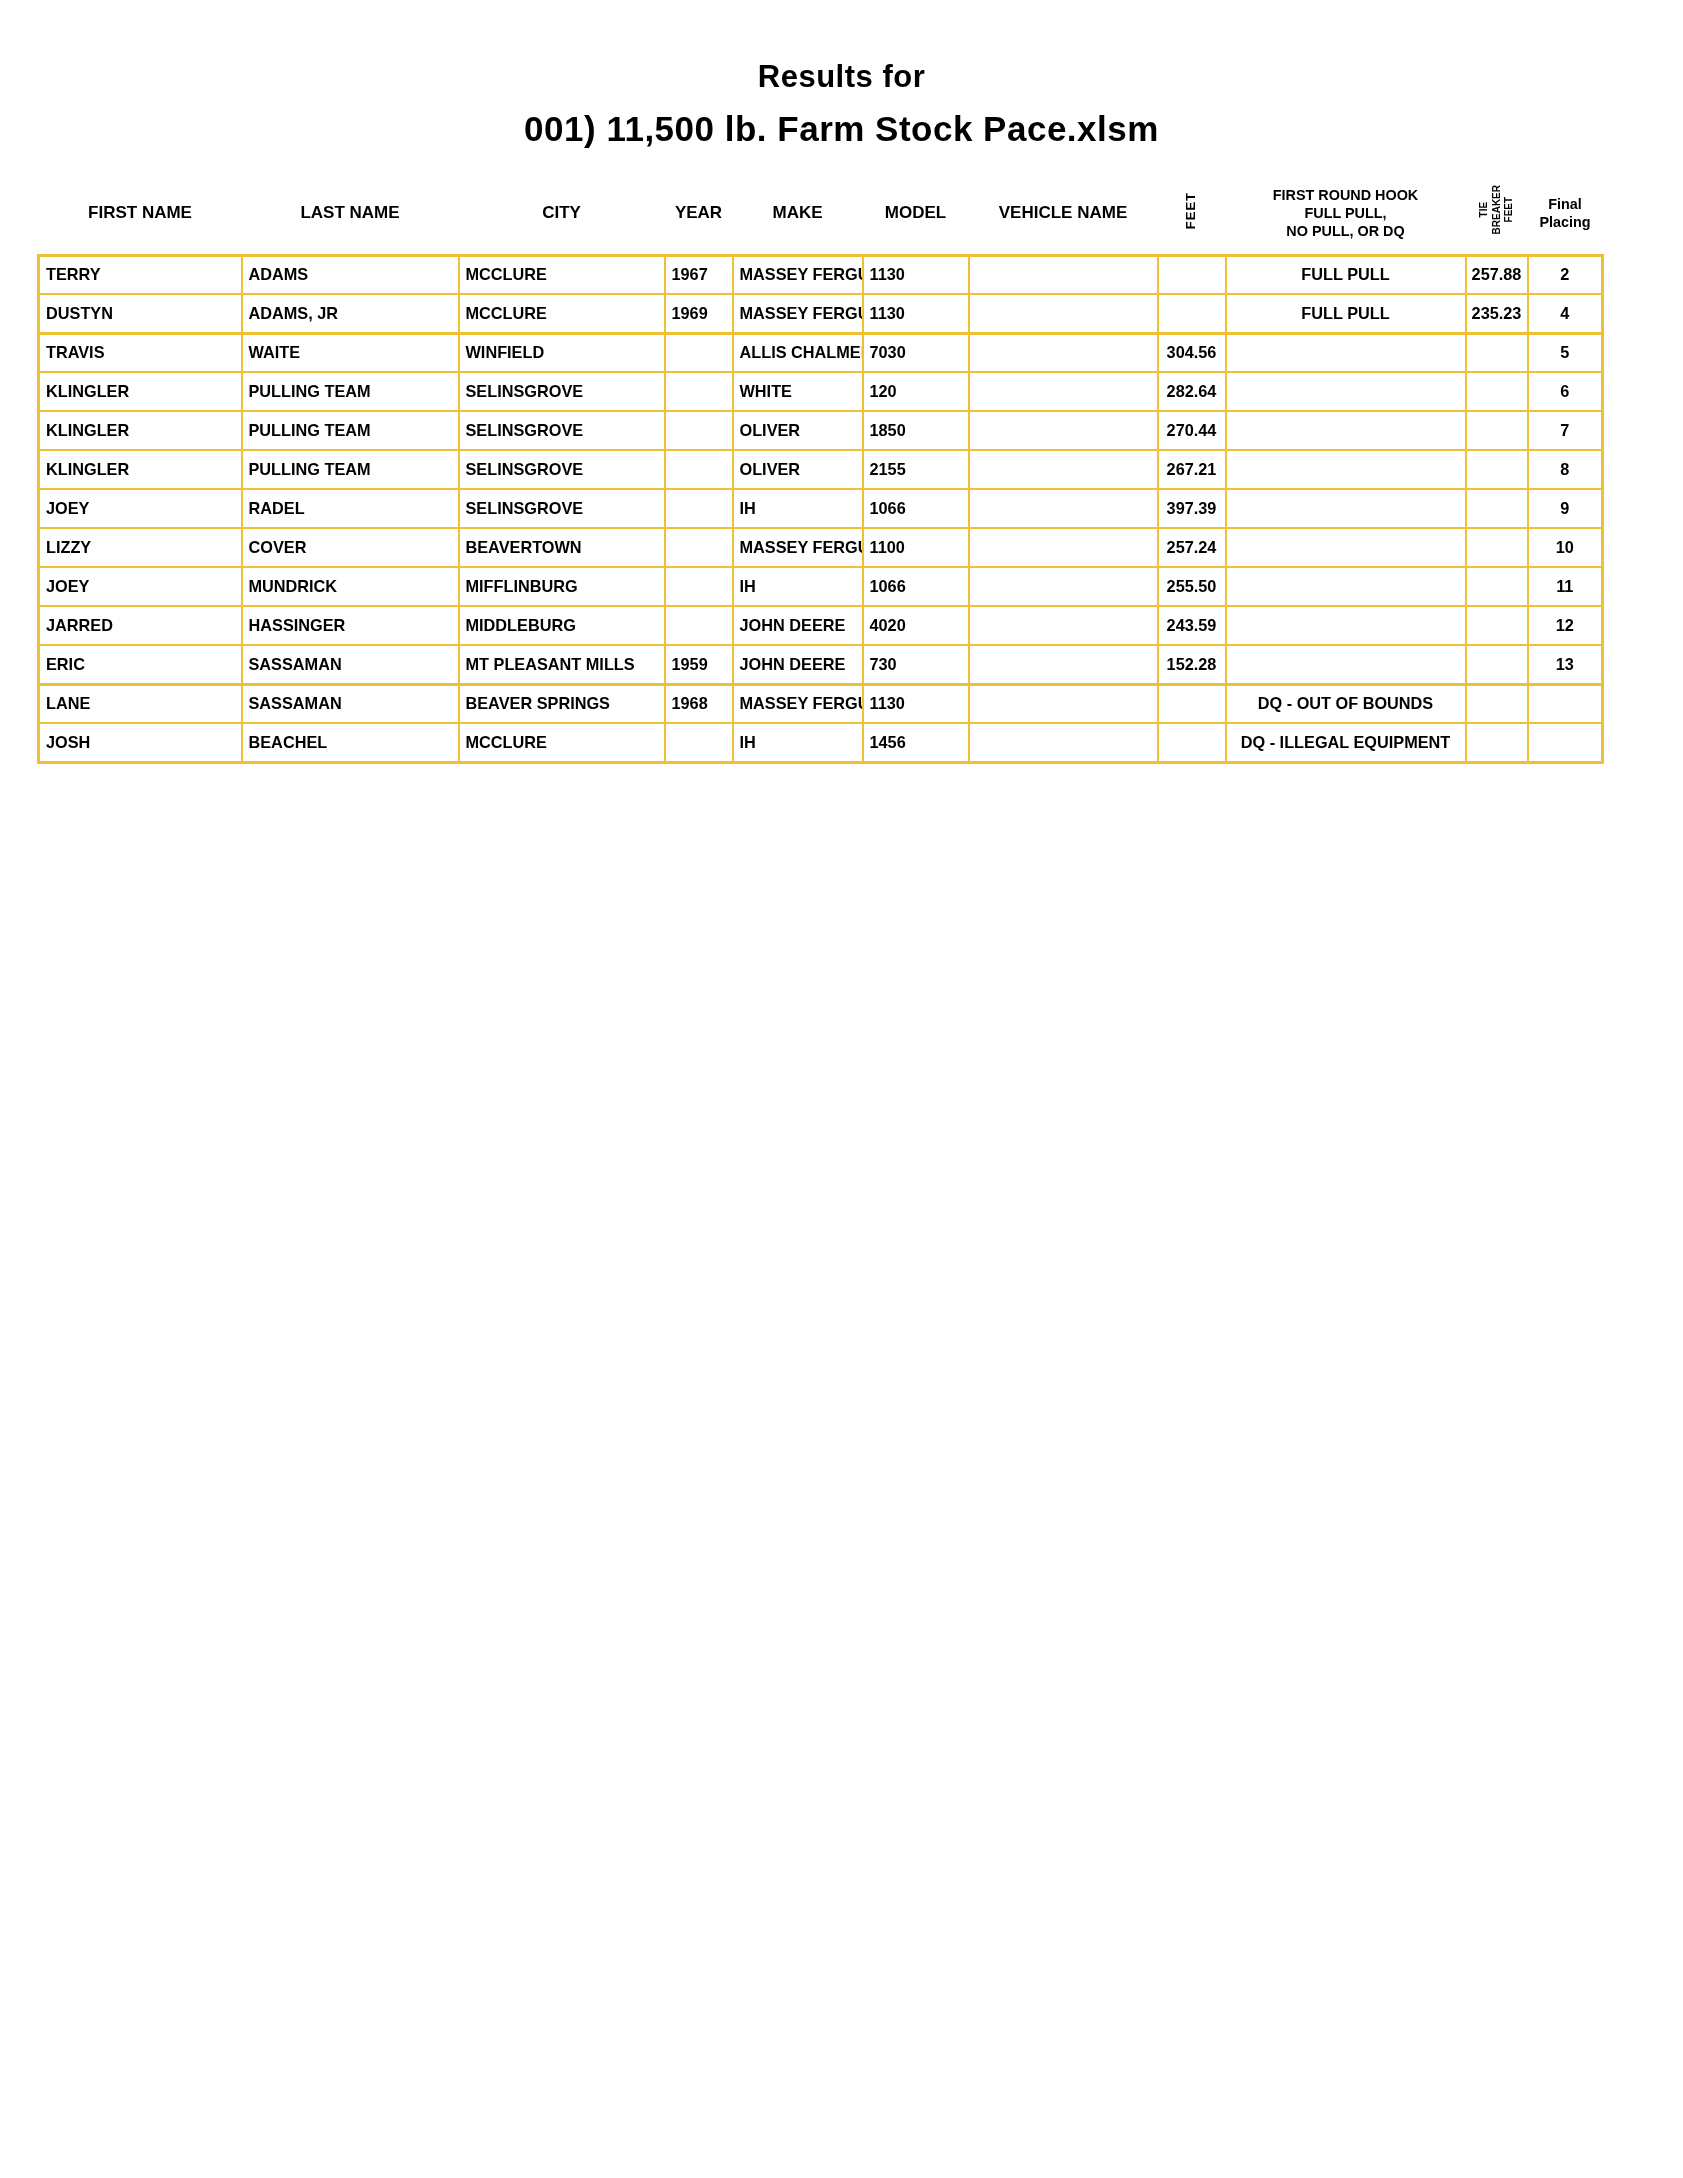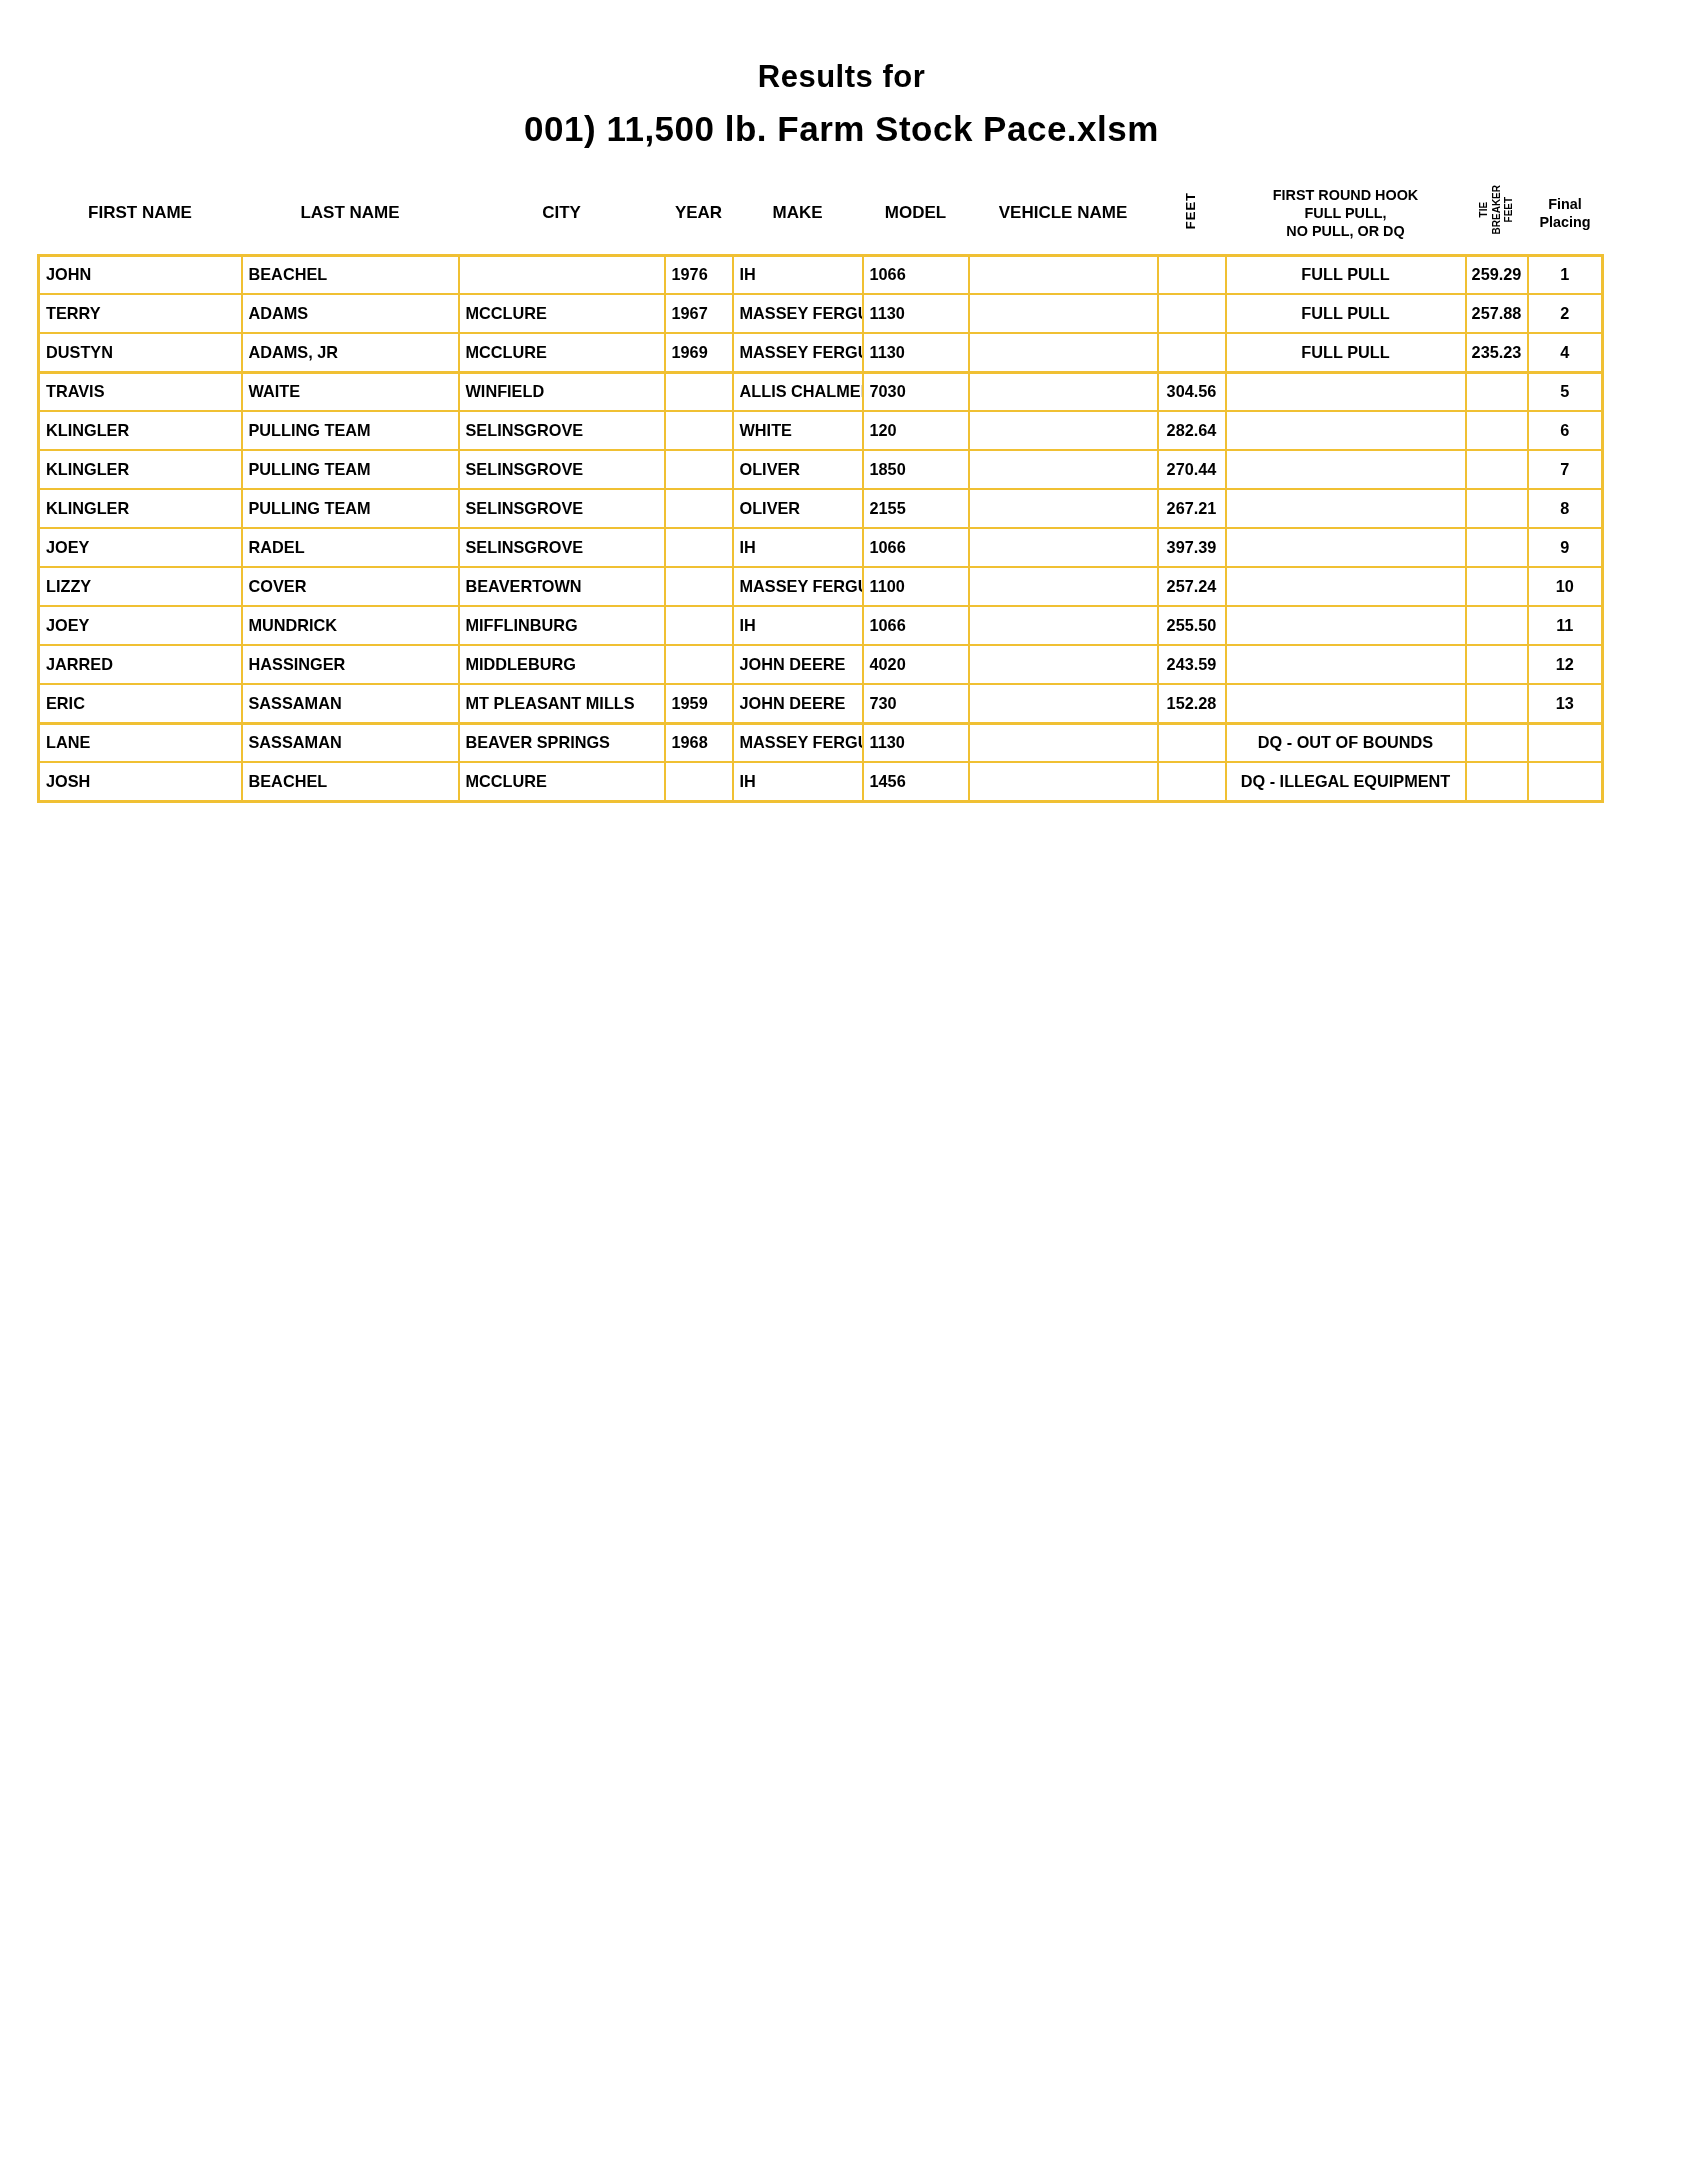--- a/index.html
+++ b/index.html
@@ -96,33 +96,20 @@
 NO PULL, OR DQ</th>
             <th><span class="vert vert-tie">TIE
 BREAKER
 FEET</span></th>
             <th class="hdr-small">Final
 Placing</th>
           </tr>
       </thead>
       <tbody>
           <tr>
-            <td>JOHN</td>
-            <td>BEACHEL</td>
-            <td></td>
-            <td>1976</td>
-            <td>IH</td>
-            <td>1066</td>
-            <td></td>
-            <td class="center"></td>
-            <td class="center">FULL PULL</td>
-            <td class="center">259.29</td>
-            <td class="center">1</td>
-          </tr>
-          <tr>
             <td>TERRY</td>
             <td>ADAMS</td>
             <td>MCCLURE</td>
             <td>1967</td>
             <td>MASSEY FERGUS</td>
             <td>1130</td>
             <td></td>
             <td class="center"></td>
             <td class="center">FULL PULL</td>
             <td class="center">257.88</td>

